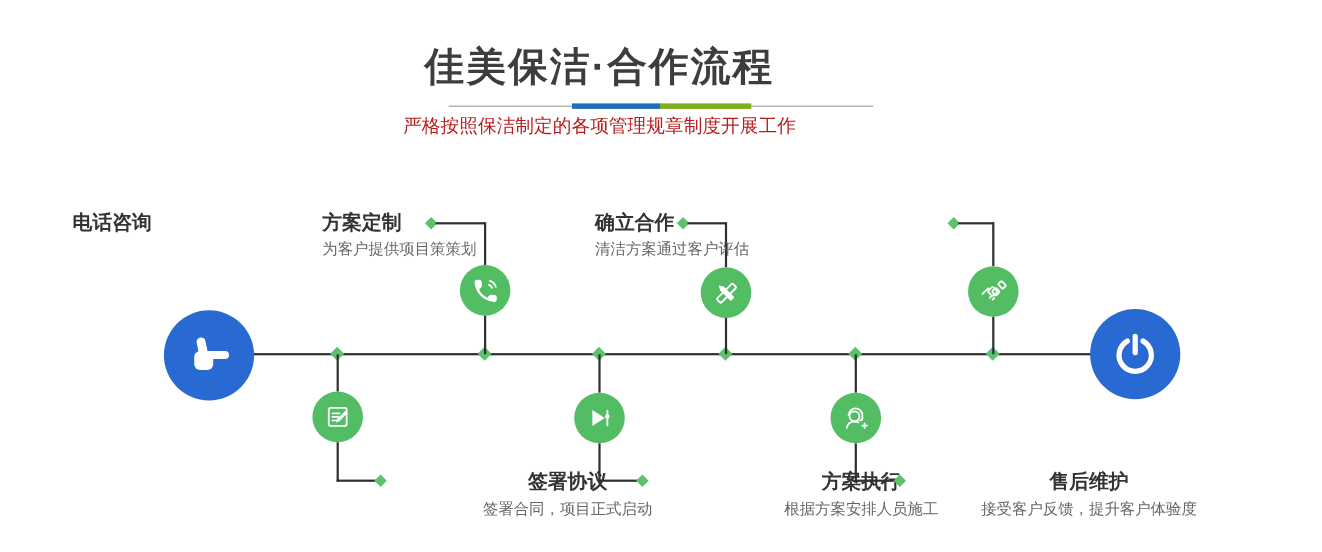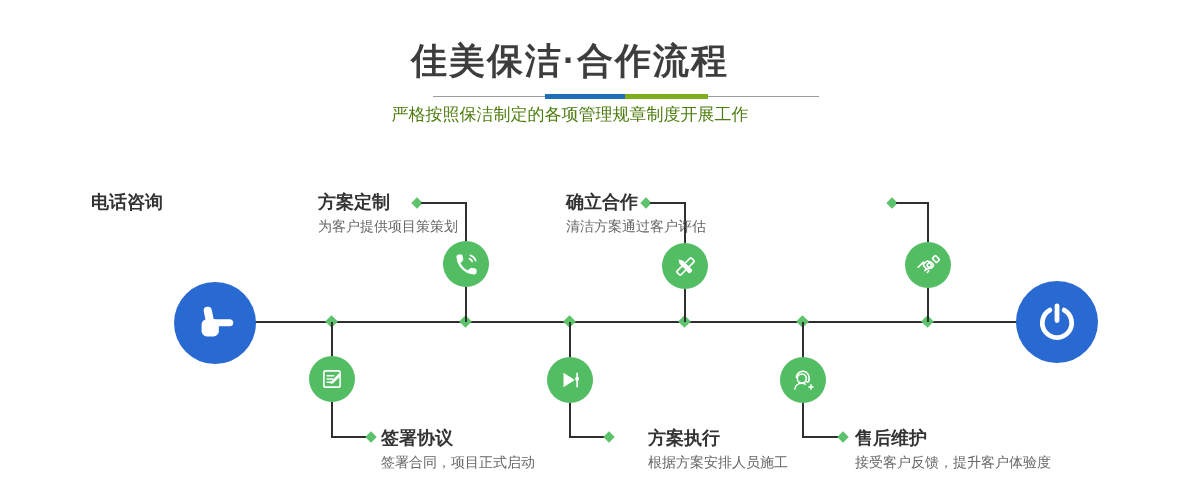--- a/index.html
+++ b/index.html
@@ -5,32 +5,32 @@
   :root{
     --green:#53bd64;
     --green-light:#5cc26b;
     --blue:#2969d2;
     --line:#2f2f2f;
     --div-blue:#1e6eb8;
     --div-green:#7ead1e;
   }
   html,body{margin:0;padding:0;background:#fff;}
   body{font-family:"Liberation Sans","DejaVu Sans",sans-serif;}
-  .canvas{position:relative;width:1090px;height:502px;background:#fff;overflow:hidden;margin-left:25px;}
+  .canvas{position:relative;width:1090px;height:502px;background:#fff;overflow:hidden;}
 
   
   .page-title{position:absolute;top:41px;left:0;width:100%;text-align:center;
     font-size:36px;line-height:40px;font-weight:bold;color:#3d3d3d;letter-spacing:2px;}
   .divider{position:absolute;top:94px;left:408px;width:386px;height:6px;}
   .divider .thin{position:absolute;top:2px;left:0;width:100%;height:1px;background:#9b9b9b;}
   .divider .seg{position:absolute;top:0;height:5px;}
   .divider .seg.blue{left:112px;width:80px;background:var(--div-blue);}
   .divider .seg.green{left:192px;width:83px;background:var(--div-green);}
   .page-subtitle{position:absolute;top:105px;left:0;width:100%;text-align:center;
-    font-size:17px;line-height:20px;color:#4d7c0f;}
+    font-size:17px;line-height:20px;color:#b91c1c;}
 
   
   .main-line{position:absolute;left:230px;top:321px;width:762px;height:2px;background:var(--line);}
   .endpoint{position:absolute;width:82px;height:82px;border-radius:50%;background:var(--blue);
     display:flex;align-items:center;justify-content:center;}
   .endpoint.start{left:149px;top:282px;}
   .endpoint.end{left:991px;top:281px;}
 
   .circle-green{position:absolute;width:46px;height:46px;border-radius:50%;background:var(--green);
     display:flex;align-items:center;justify-content:center;}
@@ -54,21 +54,21 @@
   .n4{left:655px;top:317px;} .n5{left:773px;top:317px;} .n6{left:898px;top:317px;}
   .diamond.marker{width:8px;height:8px;}
   .m1{left:388px;top:199px;} .m2{left:617px;top:199px;} .m3{left:863px;top:199px;}
   .m4{left:342px;top:433px;} .m5{left:580px;top:433px;} .m6{left:814px;top:433px;}
 
   .step-text{position:absolute;width:320px;}
   .step-text .t{font-size:18px;line-height:22px;font-weight:600;color:#333;}
   .step-text .d{font-size:14px;line-height:18px;color:#666;margin-top:4px;}
   .step-text.top{text-align:left;top:191px;}
   .tx1{left:66px;} .tx2{left:293px;} .tx3{left:541px;}
-  .step-text.bottom{text-align:left;top:427px;}
+  .step-text.bottom{text-align:center;top:427px;}
   .tx4{left:356px;} .tx5{left:623px;} .tx6{left:830px;}
 
   svg{display:block;}
 </style>
 </head>
 <body>
 
 <div class="canvas">
 
   <div class="page-title">佳美保洁·合作流程</div>

